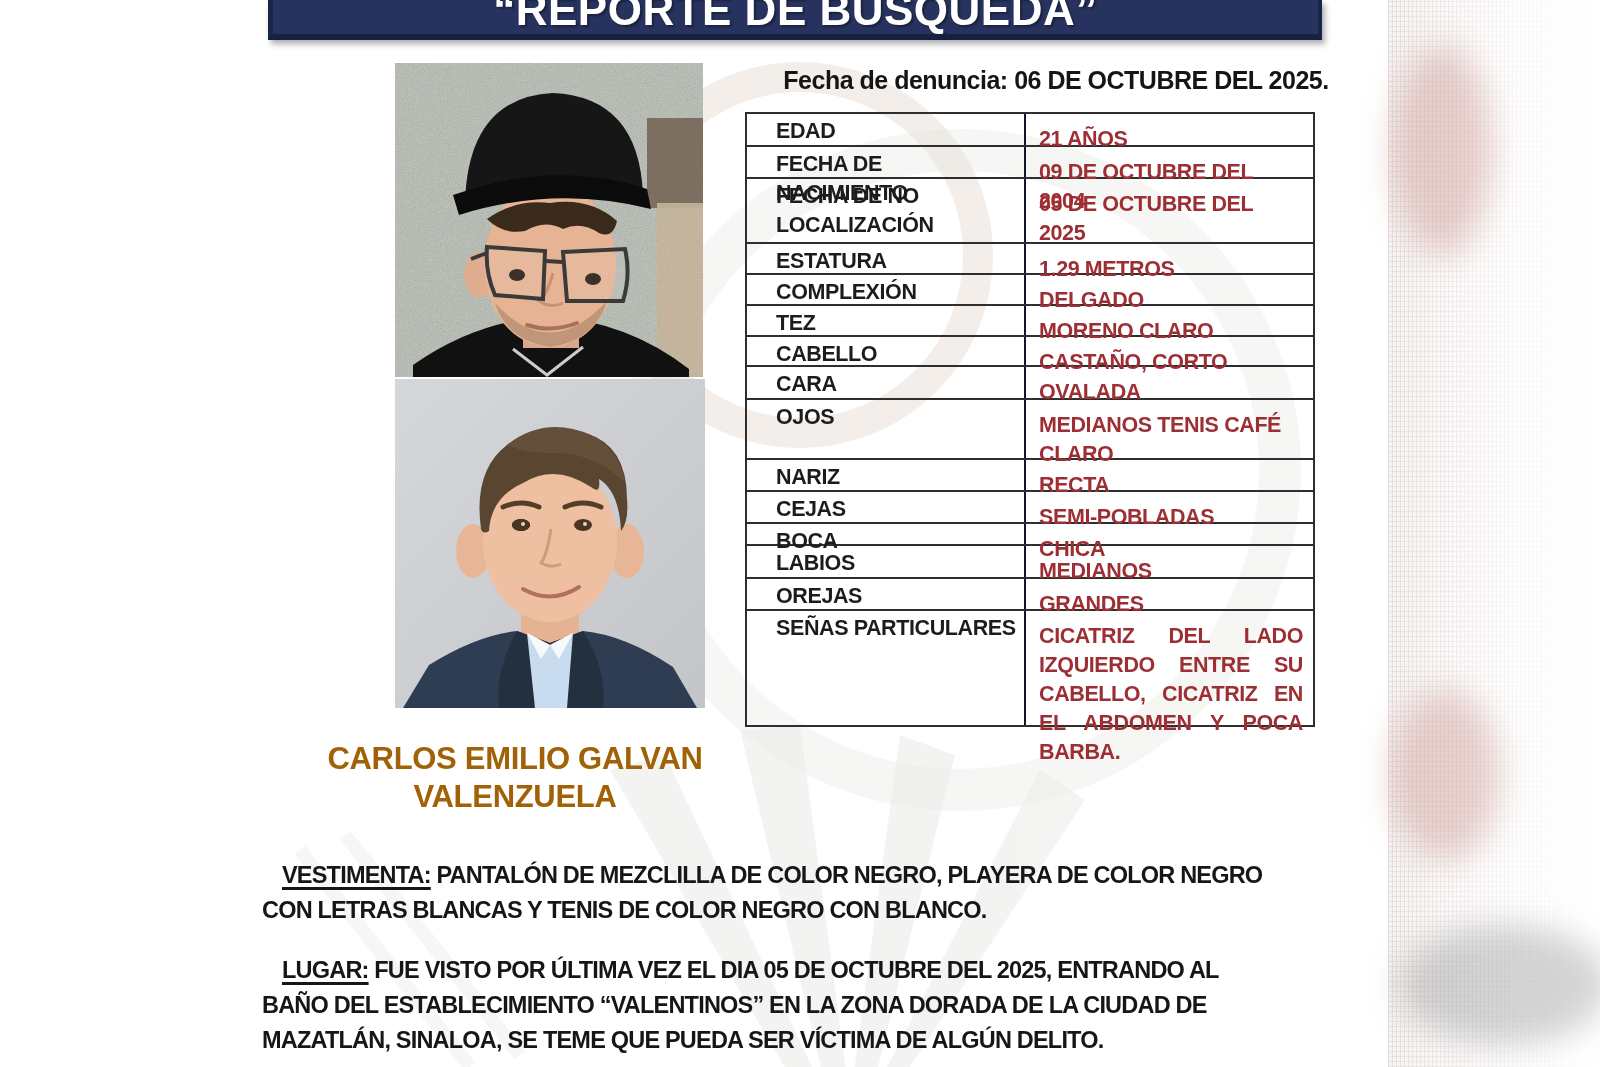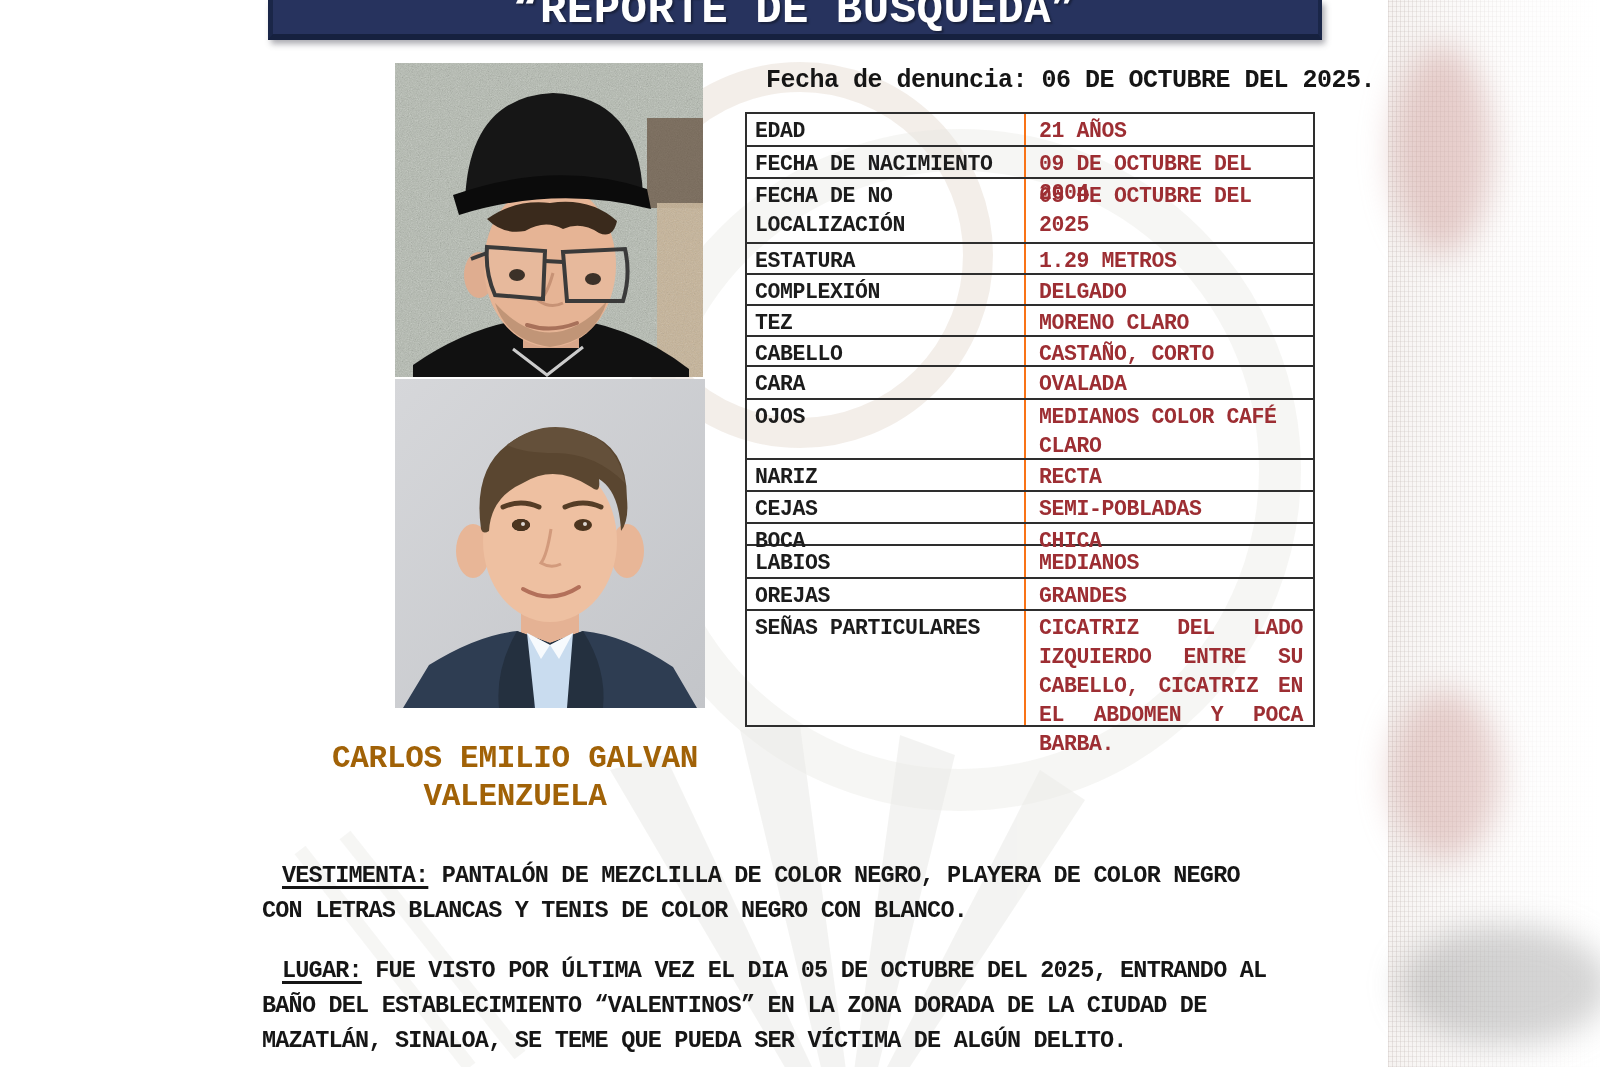--- a/index.html
+++ b/index.html
@@ -1,19 +1,19 @@
 <!DOCTYPE html>
 <html><head>
 <meta charset="utf-8">
 <style>
   html,body{margin:0;padding:0;background:#ffffff;}
   .stage{
     position:relative; width:1600px; height:1067px; overflow:hidden;
     background:#ffffff;
-    font-family:Liberation Mono, monospace;
+    font-family:Liberation Sans, sans-serif;
     -webkit-font-smoothing:antialiased;
   }
   
   .band-right{
     position:absolute; left:1388px; top:0; width:212px; height:1067px;
     background:
       repeating-linear-gradient(90deg, rgba(190,178,175,0.30) 0 1px, rgba(255,255,255,0) 1px 4px),
       repeating-linear-gradient(0deg, rgba(196,186,182,0.26) 0 1px, rgba(255,255,255,0) 1px 5px),
       linear-gradient(90deg,#f6f3f1,#fbf9f8 55%,#fdfcfb);
   }
@@ -60,27 +60,27 @@
   
   .dtable{
     position:absolute; left:745px; top:112px; width:570px;
     border:2px solid #2e2e2e; box-sizing:border-box;
     background:transparent;
   }
   .trow{display:flex; border-top:2px solid #2e2e2e; box-sizing:border-box;}
   .trow:first-child{border-top:none;}
   .tlabel{
     width:277px; flex:0 0 277px; box-sizing:border-box;
-    padding:3px 8px 0 8px;
+    padding:3px 8px 0 29px;
     font-weight:bold; color:#1c1c1c;
     font-size:21.5px; line-height:29px; letter-spacing:-0.4px;
   }
   .tvalue{
-    flex:1; box-sizing:border-box; border-left:2px solid #f97316;
-    padding:3px 10px 0 13px;
+    flex:1; box-sizing:border-box; border-left:2px solid #0f172a;
+    padding:11px 10px 0 13px;
     font-weight:bold; color:#9d2e33;
     font-size:21.5px; line-height:29px; letter-spacing:-0.4px;
   }
   .tvalue.justify{text-align:justify;}
 
   
   .subject-name{
     position:absolute; left:265px; top:740px; width:500px;
     text-align:center; font-weight:bold; color:#a16207;
     font-size:31px; line-height:38px; letter-spacing:-0.3px;
@@ -255,21 +255,21 @@
     <div class="trow" style="height:30px">
         <div class="tlabel">CABELLO</div>
         <div class="tvalue">CASTAÑO, CORTO</div>
       </div>
     <div class="trow" style="height:33px">
         <div class="tlabel">CARA</div>
         <div class="tvalue">OVALADA</div>
       </div>
     <div class="trow" style="height:60px">
         <div class="tlabel">OJOS</div>
-        <div class="tvalue">MEDIANOS COLOR CAFÉ CLARO</div>
+        <div class="tvalue">MEDIANOS TENIS CAFÉ CLARO</div>
       </div>
     <div class="trow" style="height:32px">
         <div class="tlabel">NARIZ</div>
         <div class="tvalue">RECTA</div>
       </div>
     <div class="trow" style="height:32px">
         <div class="tlabel">CEJAS</div>
         <div class="tvalue">SEMI-POBLADAS</div>
       </div>
     <div class="trow" style="height:22px">

